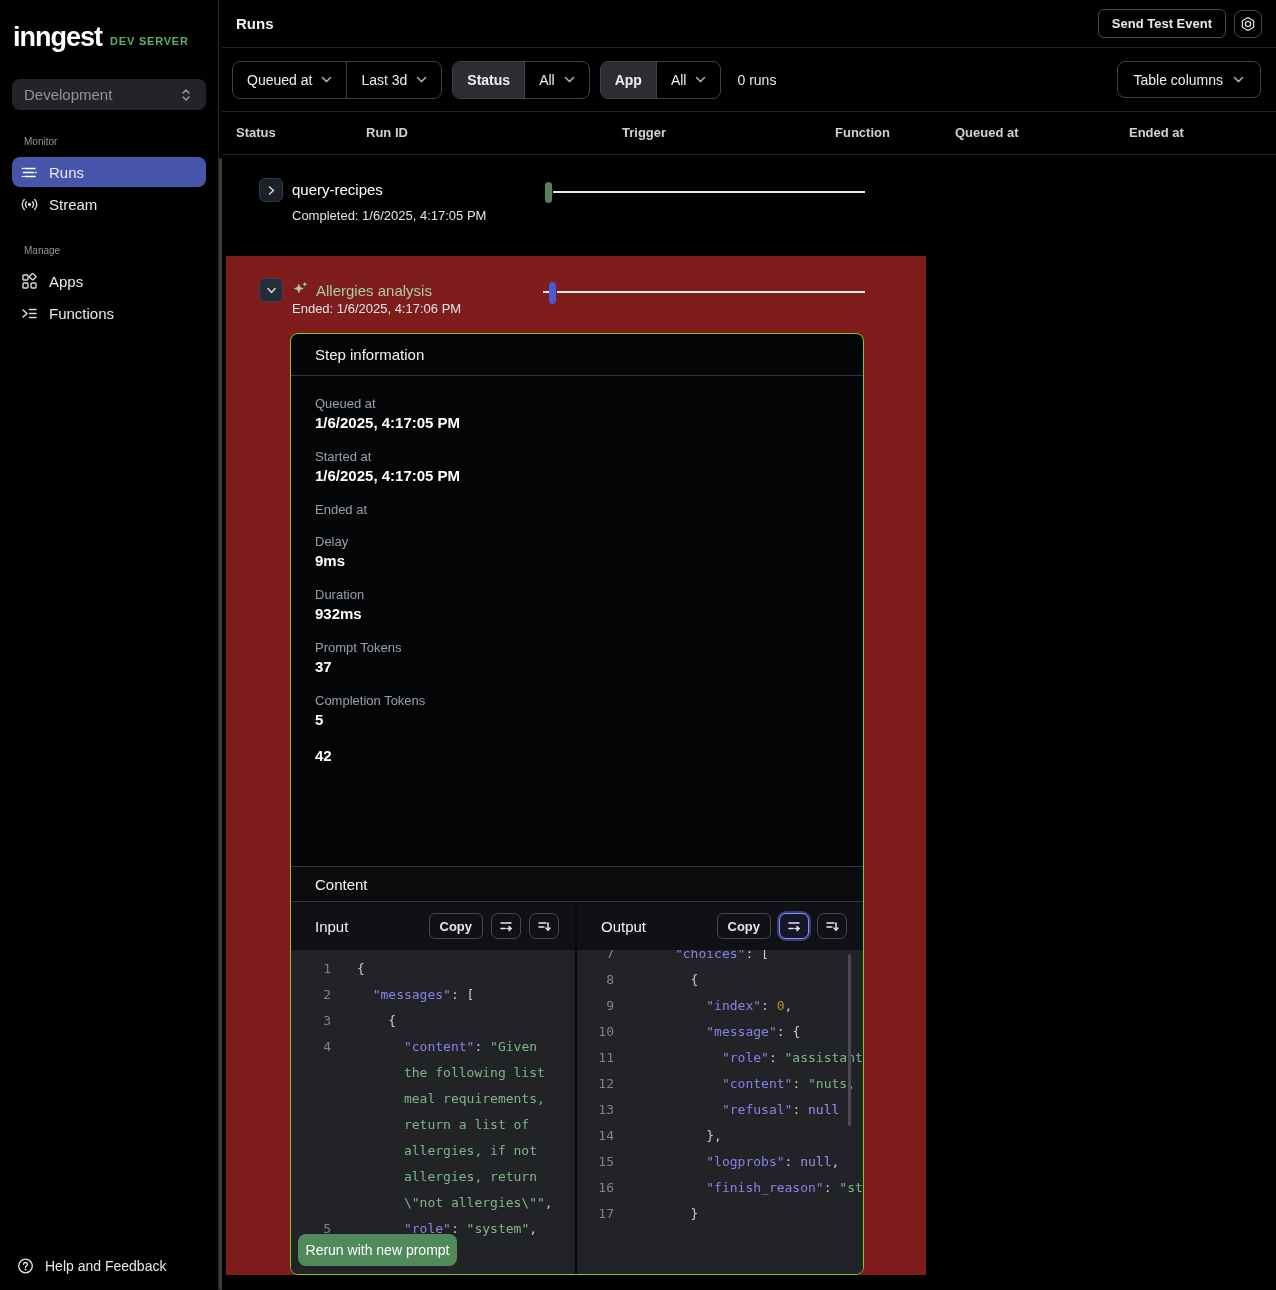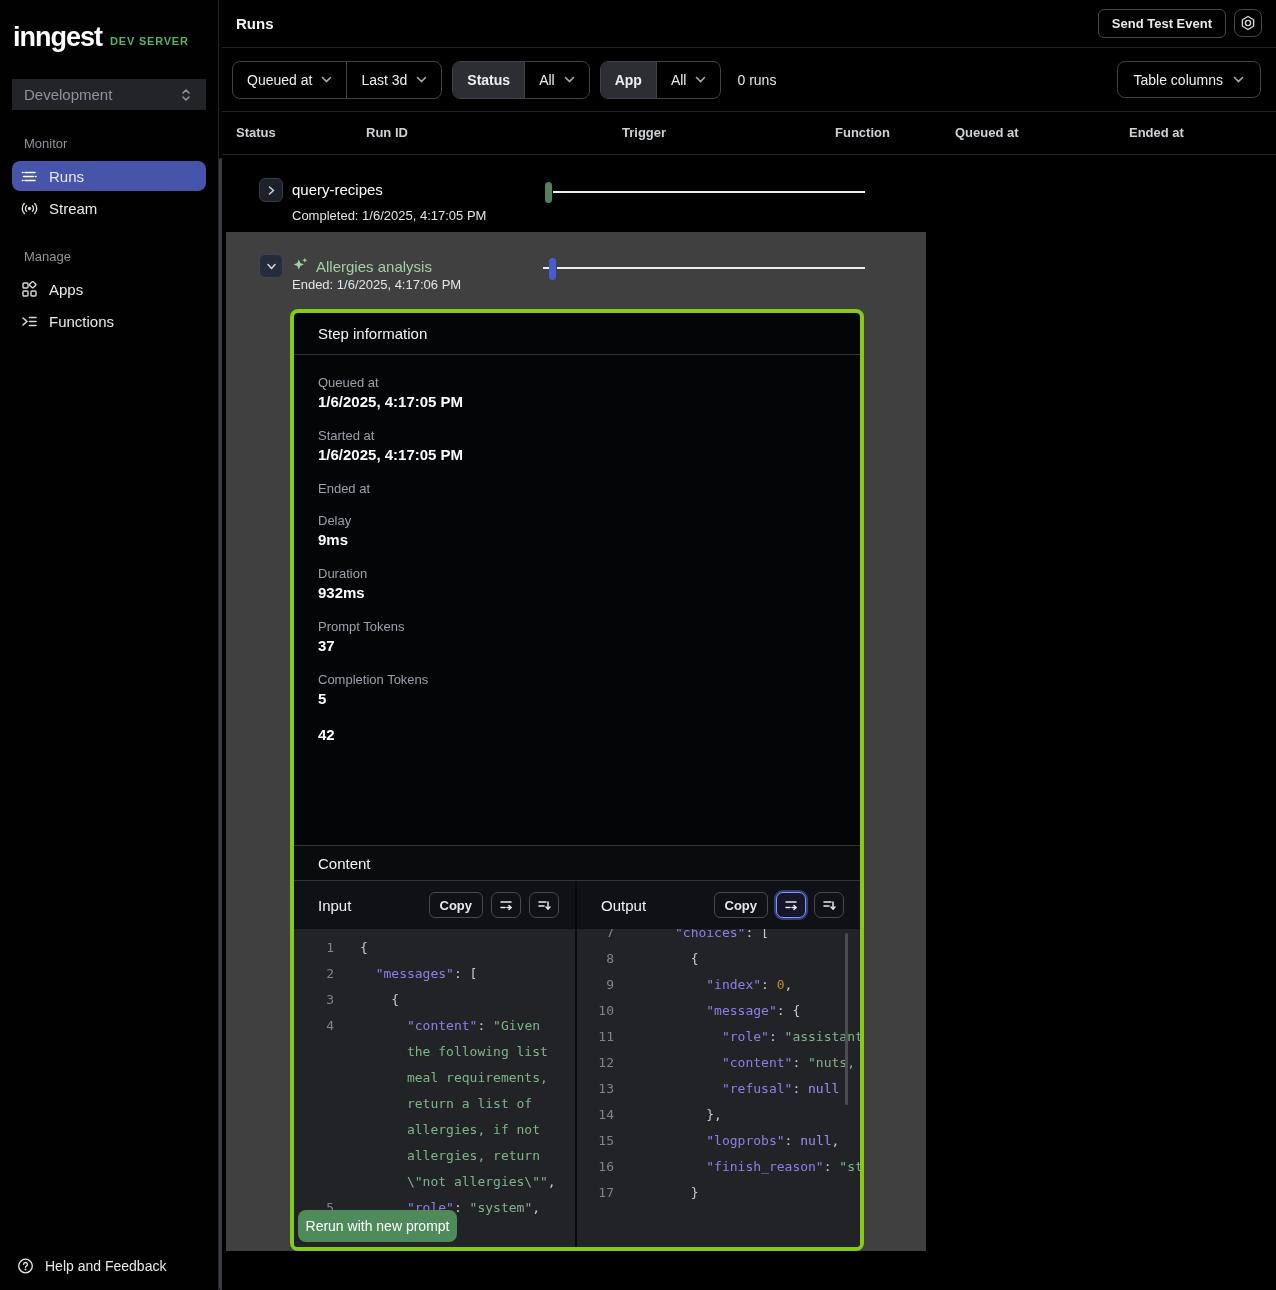--- a/index.html
+++ b/index.html
@@ -7,32 +7,32 @@
   body { font-family:"Liberation Sans", sans-serif; color:#e7e9ec; }
   .app { position:relative; width:1276px; height:1290px; background:#000; overflow:hidden; }
 
   
   .sidebar { position:absolute; left:0; top:0; width:218px; height:1290px; background:#010101; }
   .side-divider { position:absolute; left:218px; top:0; width:1px; height:1290px; background:#24262b; }
   .main-scrollbar { position:absolute; left:219px; top:158px; width:4px; height:1132px; background:#3a3c41; border-radius:2px; }
   .logo-row { display:flex; align-items:center; gap:8px; padding:22px 0 0 13px; }
   .logo-word { font-size:27px; font-weight:800; letter-spacing:-1px; color:#fff; }
   .logo-badge { font-size:11px; font-weight:700; letter-spacing:0.8px; color:#57b26b; margin-top:6px; }
-  .env-select { margin:26px 12px 0 12px; height:31px; background:#232428; border-radius:0; display:flex; align-items:center; justify-content:space-between; padding:0 12px; color:#8f939b; font-size:15px; cursor:pointer; }
-  .nav-section-label { margin:26px 0 10px 24px; font-size:13px; color:#8f949c; }
+  .env-select { margin:26px 12px 0 12px; height:31px; background:#232428; border-radius:8px; display:flex; align-items:center; justify-content:space-between; padding:0 12px; color:#8f939b; font-size:15px; cursor:pointer; }
+  .nav-section-label { margin:26px 0 10px 24px; font-size:10px; color:#8f949c; }
   .nav-item { display:flex; align-items:center; gap:11px; height:30px; margin:2px 12px; padding:0 9px; border-radius:8px; font-size:15px; color:#e8eaee; cursor:pointer; }
   .nav-item.active { background:#4654a9; }
   .nav-icon { width:17px; height:17px; display:flex; align-items:center; justify-content:center; flex:none; }
   .help-row { position:absolute; left:17px; bottom:16px; display:flex; align-items:center; gap:11px; font-size:14px; color:#e5e7ea; cursor:pointer; }
 
   
   .main { position:absolute; left:222px; top:0; width:1054px; height:1290px; background:#000; }
   .topbar { position:absolute; left:0; top:0; width:100%; height:48px; border-bottom:1px solid #222428; display:flex; align-items:center; }
   .page-title { margin-left:14px; font-size:15px; font-weight:600; color:#f2f3f5; }
-  .topbar-right { margin-left:auto; margin-right:14px; display:flex; align-items:flex-start; gap:8px; }
+  .topbar-right { margin-left:auto; margin-right:14px; display:flex; align-items:flex-end; gap:8px; }
   .btn { border:1px solid #46484e; background:transparent; color:#e7e9ec; border-radius:6px; font-size:13px; font-weight:600; font-family:inherit; cursor:pointer; }
   .send-btn { height:29px; padding:0 13px; }
   .icon-btn { width:28px; height:28px; border:1px solid #46484e; border-radius:8px; display:flex; align-items:center; justify-content:center; background:transparent; cursor:pointer; }
 
   .filters { position:absolute; left:0; top:48px; width:100%; height:64px; border-bottom:1px solid #222428; display:flex; align-items:center; padding-left:10px; gap:10px; }
   .fgroup { display:inline-flex; align-items:stretch; height:38px; border:1px solid #3f4248; border-radius:8px; overflow:hidden; cursor:pointer; }
   .fseg { display:flex; align-items:center; gap:9px; padding:0 14px; font-size:14px; font-weight:500; color:#eceef0; }
   .fseg + .fseg { border-left:1px solid #3f4248; }
   .fseg.lab { background:#2c2e33; font-weight:600; }
   .run-count { font-size:14px; color:#e5e7ea; margin-left:6px; }
@@ -40,26 +40,26 @@
 
   .thead { position:absolute; left:0; top:112px; width:100%; height:43px; border-bottom:1px solid #222428; }
   .thead span { position:absolute; top:13px; font-size:13px; font-weight:700; color:#ced1d6; }
 
   .chev-btn { position:absolute; width:24px; height:24px; border-radius:6px; border:1px solid #343947; background:#1b2029; display:flex; align-items:center; justify-content:center; cursor:pointer; }
   .run-name { position:absolute; font-size:15px; font-weight:500; color:#fff; cursor:pointer; }
   .run-sub { position:absolute; font-size:13px; font-weight:500; color:#e2e4e8; }
   .tl-line { position:absolute; height:2px; background:#eceef1; }
   .tl-pill { position:absolute; width:7px; border-radius:4px; }
 
-  .expanded-row { position:absolute; left:4px; top:232px; width:700px; height:1019px; background:#404040; }
+  .expanded-row { position:absolute; left:4px; top:256px; width:700px; height:1019px; background:#7f1d1d; }
   .expanded-row .chev-btn { background:#262c3b; border-color:#3c4354; }
   .green-name { color:#a3cfa8; }
 
   
-  .card { position:absolute; left:64px; top:77px; width:574px; height:942px; border:4px solid #84cc16; border-radius:8px; background:#040507; overflow:hidden; display:flex; flex-direction:column; }
+  .card { position:absolute; left:64px; top:77px; width:574px; height:942px; border:1px solid #84cc16; border-radius:8px; background:#040507; overflow:hidden; display:flex; flex-direction:column; }
   .card-header { height:42px; flex:none; display:flex; align-items:center; padding:0 24px; font-size:15px; font-weight:500; color:#f2f3f5; border-bottom:1px solid #323439; }
   .step-body { flex:none; height:490px; padding:20px 24px 0 24px; }
   .field { margin-bottom:16px; }
   .flabel { font-size:13px; color:#9aa0a8; line-height:16px; }
   .fvalue { font-size:15px; font-weight:700; color:#fff; line-height:20px; margin-top:1px; }
   .content-bar { height:36px; flex:none; display:flex; align-items:center; padding:0 24px; font-size:15px; font-weight:500; color:#f2f3f5; border-top:1px solid #323439; border-bottom:1px solid #323439; background:#0a0b0d; }
   .io-toolbar { height:48px; flex:none; display:flex; background:#101114; }
   .io-half { display:flex; align-items:center; padding:0 16px 0 24px; }
   .io-half.left { width:286px; border-right:2px solid #0a0a0c; }
   .io-half.right { width:286px; }

